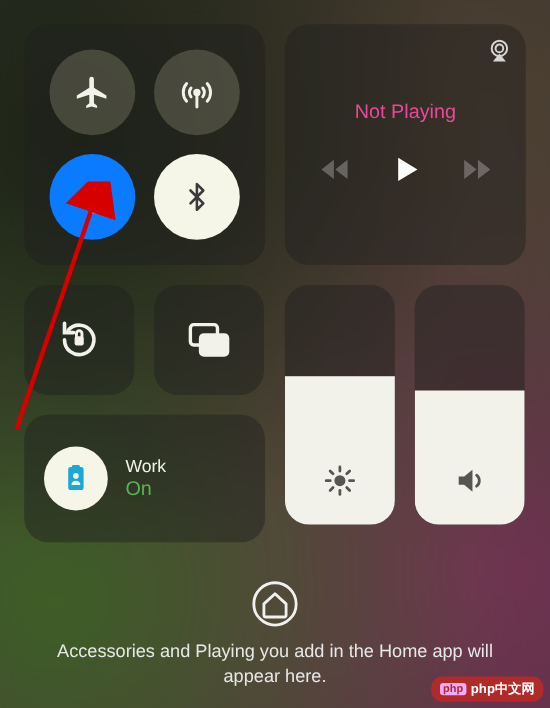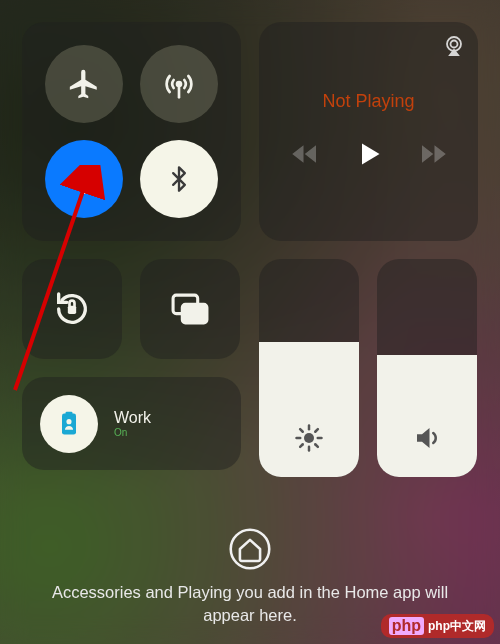--- a/index.html
+++ b/index.html
@@ -73,52 +73,52 @@
   }
   .slider .fill {
     position:absolute; left:0; right:0; bottom:0;
     background:#f2f2ea;
   }
   .slider .icn {
     position:absolute; left:50%; bottom:20px; transform:translateX(-50%);
     color:#555;
   }
   .focus {
-    width:219px; height:93px;
+    width:219px; height:116px;
     background: rgba(30,30,30,0.45);
     border-radius:22px;
     display:flex; align-items:center;
     padding:0 18px; gap:16px;
   }
   .focus .badge {
     width:58px;height:58px;border-radius:50%;
     background:#f5f5e8; display:flex;align-items:center;justify-content:center;
   }
   .focus .txt { display:flex; flex-direction:column; }
   .focus .txt .ttl { color:#f2f2ea; font-size:16px; font-weight:500; }
-  .focus .txt .sub { color:#58b357; font-size:10px; }
+  .focus .txt .sub { color:#58b357; font-size:18px; }
   .home-section {
     position:absolute; left:0; right:0; bottom:0;
     text-align:center; color:#e8e8e8;
     padding: 0 30px 18px;
   }
   .home-section p { font-size:16.5px; line-height:1.35; color:#e8e8e8; }
   .home-icon { margin: 0 auto 10px; width:44px; height:44px; display:flex;align-items:center;justify-content:center; color:#f0f0f0;}
   .arrow {
     position:absolute; pointer-events:none;
     left:5px; top:165px;
   }
   .watermark {
     position:absolute; right:6px; bottom:6px;
     background:#b02a2a; color:#fff;
     font-size:12px; font-weight:600;
     padding:3px 8px; border-radius:10px;
     display:flex; align-items:center; gap:4px;
   }
-  .watermark .php { font-size:16px; font-weight:700; background:#f0abfc;color:#b02a2a;border-radius:3px;padding:0 3px;}
+  .watermark .php { font-size:10px; font-weight:700; background:#f0abfc;color:#b02a2a;border-radius:3px;padding:0 3px;}
 </style>
 </head>
 <body>
 
 <div class="cc">
 
   <div class="row">
     <div class="module connectivity">
       <div class="circ">
         <svg width="34" height="34" viewBox="0 0 24 24" fill="currentColor">
@@ -148,21 +148,21 @@
     </div>
 
     <div class="module media">
       <span class="airplay-icn">
         <svg width="24" height="24" viewBox="0 0 24 24" fill="none" stroke="currentColor" stroke-width="1.8">
             <circle cx="12" cy="10" r="7"></circle>
             <circle cx="12" cy="10" r="3.5"></circle>
             <path d="M8 21h8l-4-5z" fill="currentColor"></path>
           </svg>
       </span>
-      <div style="color:#c2410c;font-size:18px;">Not Playing</div>
+      <div style="color:#ec4899;font-size:18px;">Not Playing</div>
       <div class="transport">
         <span class="fr">
           <svg width="30" height="22" viewBox="0 0 24 16" fill="currentColor">
               <path d="M11 8l9-7v14L11 8zM1 8l9-7v14L1 8z"></path>
             </svg>
         </span>
         <span>
           <svg width="28" height="28" viewBox="0 0 24 24" fill="#fff">
               <path d="M6 3l15 9-15 9V3z"></path>
             </svg>

